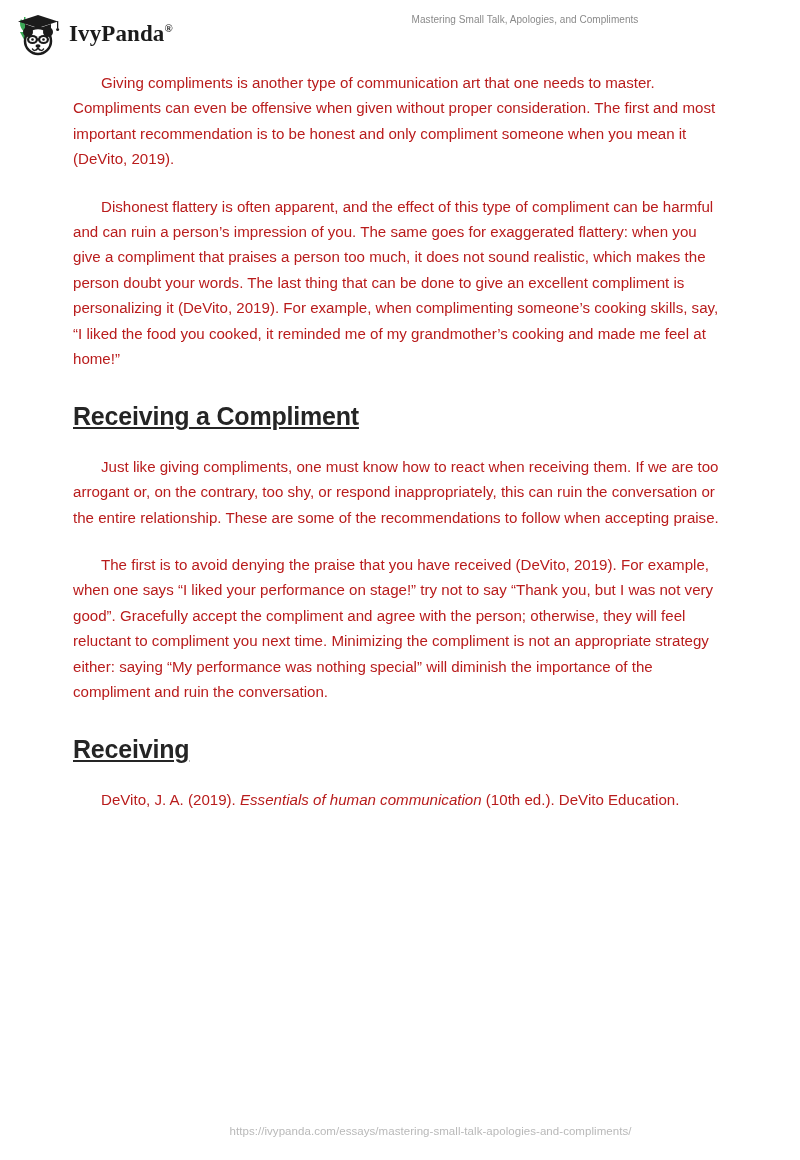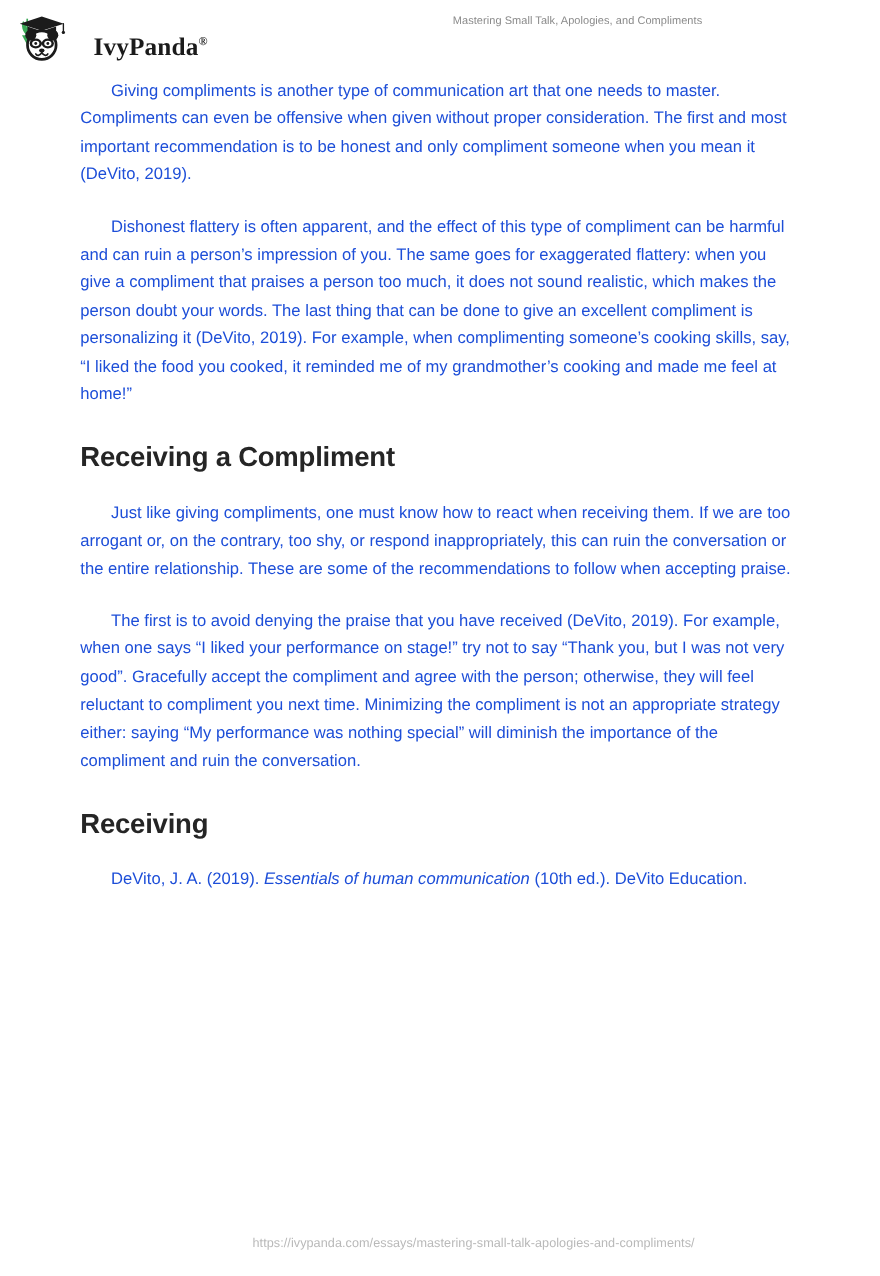--- a/index.html
+++ b/index.html
@@ -22,22 +22,22 @@
     top: 0;
     left: 0;
     width: 800px;
     height: 66px;
   }
   .brand {
     position: absolute;
     left: 14px;
     top: 12px;
     display: flex;
-    align-items: flex-end;
-    gap: 23px;
+    align-items: center;
+    gap: 7px;
   }
   .brand-mark {
     width: 48px;
     height: 44px;
     display: block;
   }
   .brand-word {
     font-family: "Liberation Serif", serif;
     font-weight: bold;
     font-size: 23px;
@@ -76,26 +76,27 @@
   h1.section-heading {
     font-size: 25px;
     font-weight: bold;
     color: #252525;
     margin: 0 0 21px 0;
     line-height: 1.25;
     letter-spacing: -0.2px;
   }
   h1.section-heading.mid {
     margin-top: 30px;
+    text-decoration: underline;
   }
 
   p.para {
     font-size: 15.1px;
     line-height: 25.4px;
-    color: #1d4ed8;
+    color: #b91c1c;
     margin: 0 0 22px 0;
     text-indent: 28px;
     text-align: left;
   }
   p.para:last-child { margin-bottom: 0; }
   p.para em { font-style: italic; }
 
   .block { margin-bottom: 0; }
 
   

